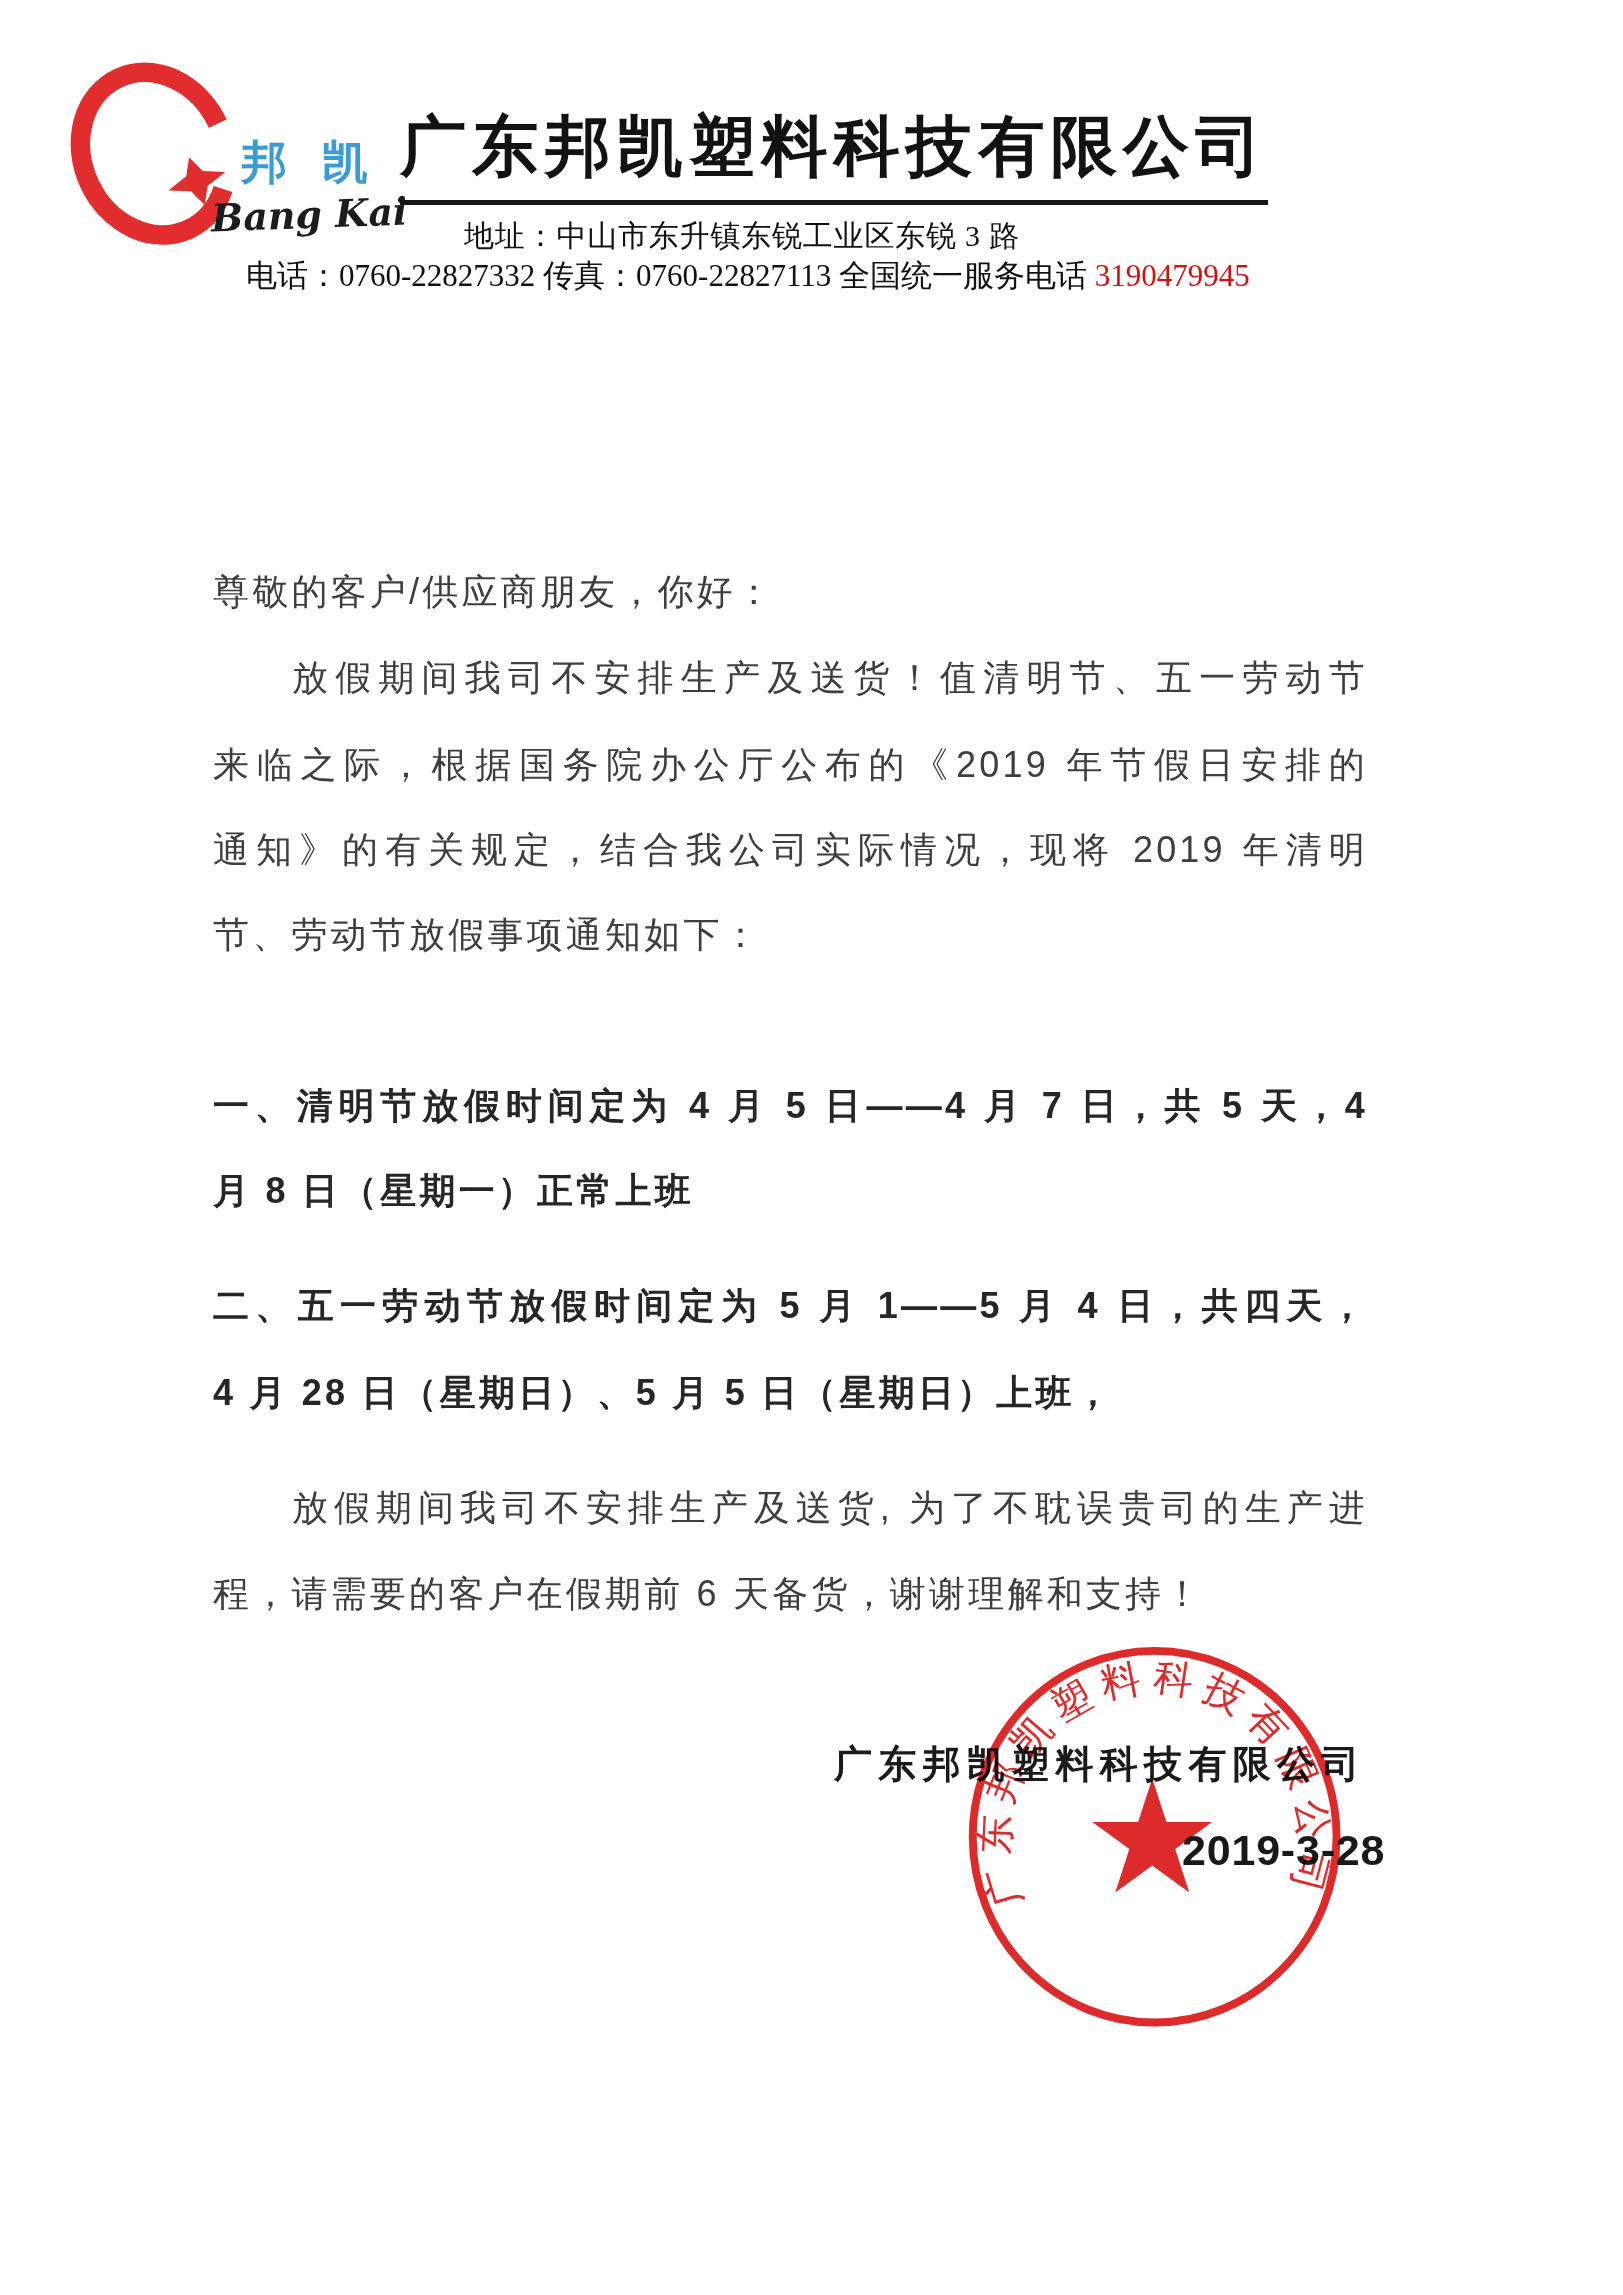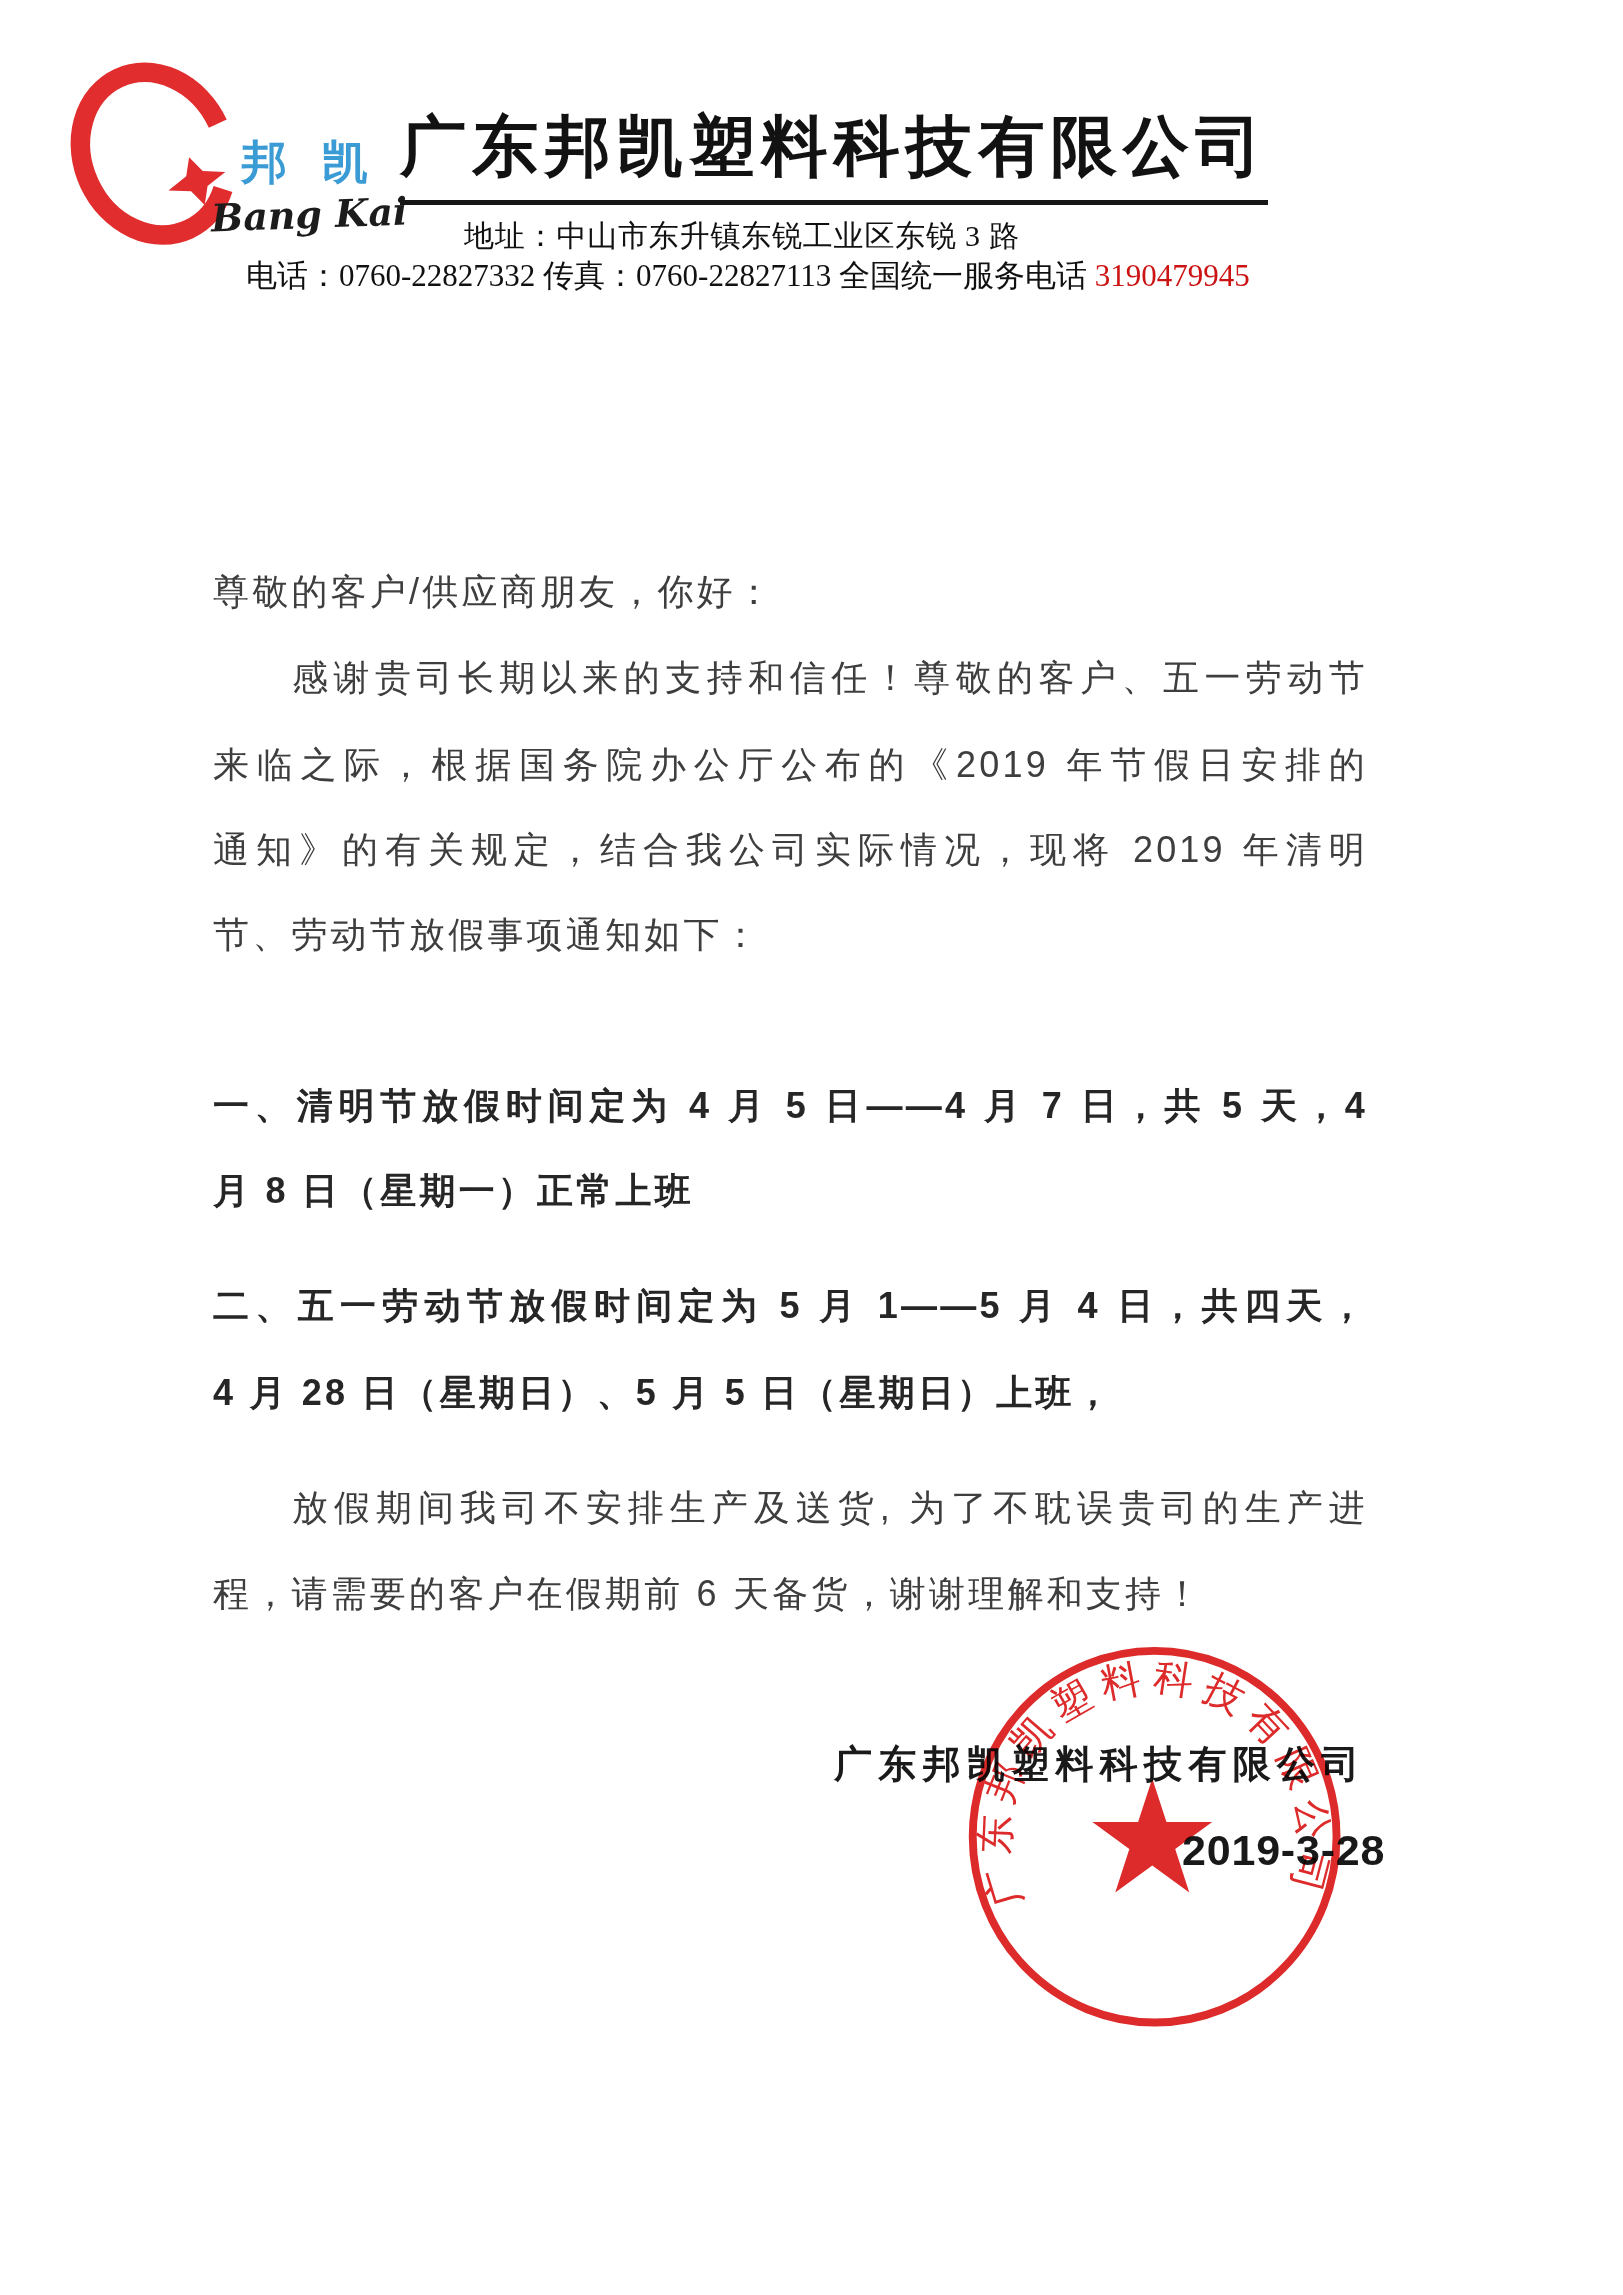--- a/index.html
+++ b/index.html
@@ -106,21 +106,21 @@
     <div class="addr-line">地址：中山市东升镇东锐工业区东锐 3 路</div>
 
     <div class="phone-line">
       <span>电话：0760-22827332 传真：0760-22827113 全国统一服务电话 </span><span class="red-number">3190479945</span>
     </div>
   </div>
 
 
   <div>
     <div class="bodyline l1">尊敬的客户/供应商朋友，你好：</div>
-    <div class="bodyline l2 indent fill">感谢贵司长期以来的支持和信任！尊敬的客户、五一劳动节</div>
+    <div class="bodyline l2 indent fill">放假期间我司不安排生产及送货！值清明节、五一劳动节</div>
     <div class="bodyline l3 fill">来临之际，根据国务院办公厅公布的《2019 年节假日安排的</div>
     <div class="bodyline l4 fill">通知》的有关规定，结合我公司实际情况，现将 2019 年清明</div>
     <div class="bodyline l5">节、劳动节放假事项通知如下：</div>
     <div class="bodyline l6 item fill">一、清明节放假时间定为 4 月 5 日——4 月 7 日，共 5 天，4</div>
     <div class="bodyline l7 item">月 8 日（星期一）正常上班</div>
     <div class="bodyline l8 item fill">二、五一劳动节放假时间定为 5 月 1——5 月 4 日，共四天，</div>
     <div class="bodyline l9 item">4 月 28 日（星期日）、5 月 5 日（星期日）上班，</div>
     <div class="bodyline l10 indent fill">放假期间我司不安排生产及送货, 为了不耽误贵司的生产进</div>
     <div class="bodyline l11">程，请需要的客户在假期前 6 天备货，谢谢理解和支持！</div>
   </div>

